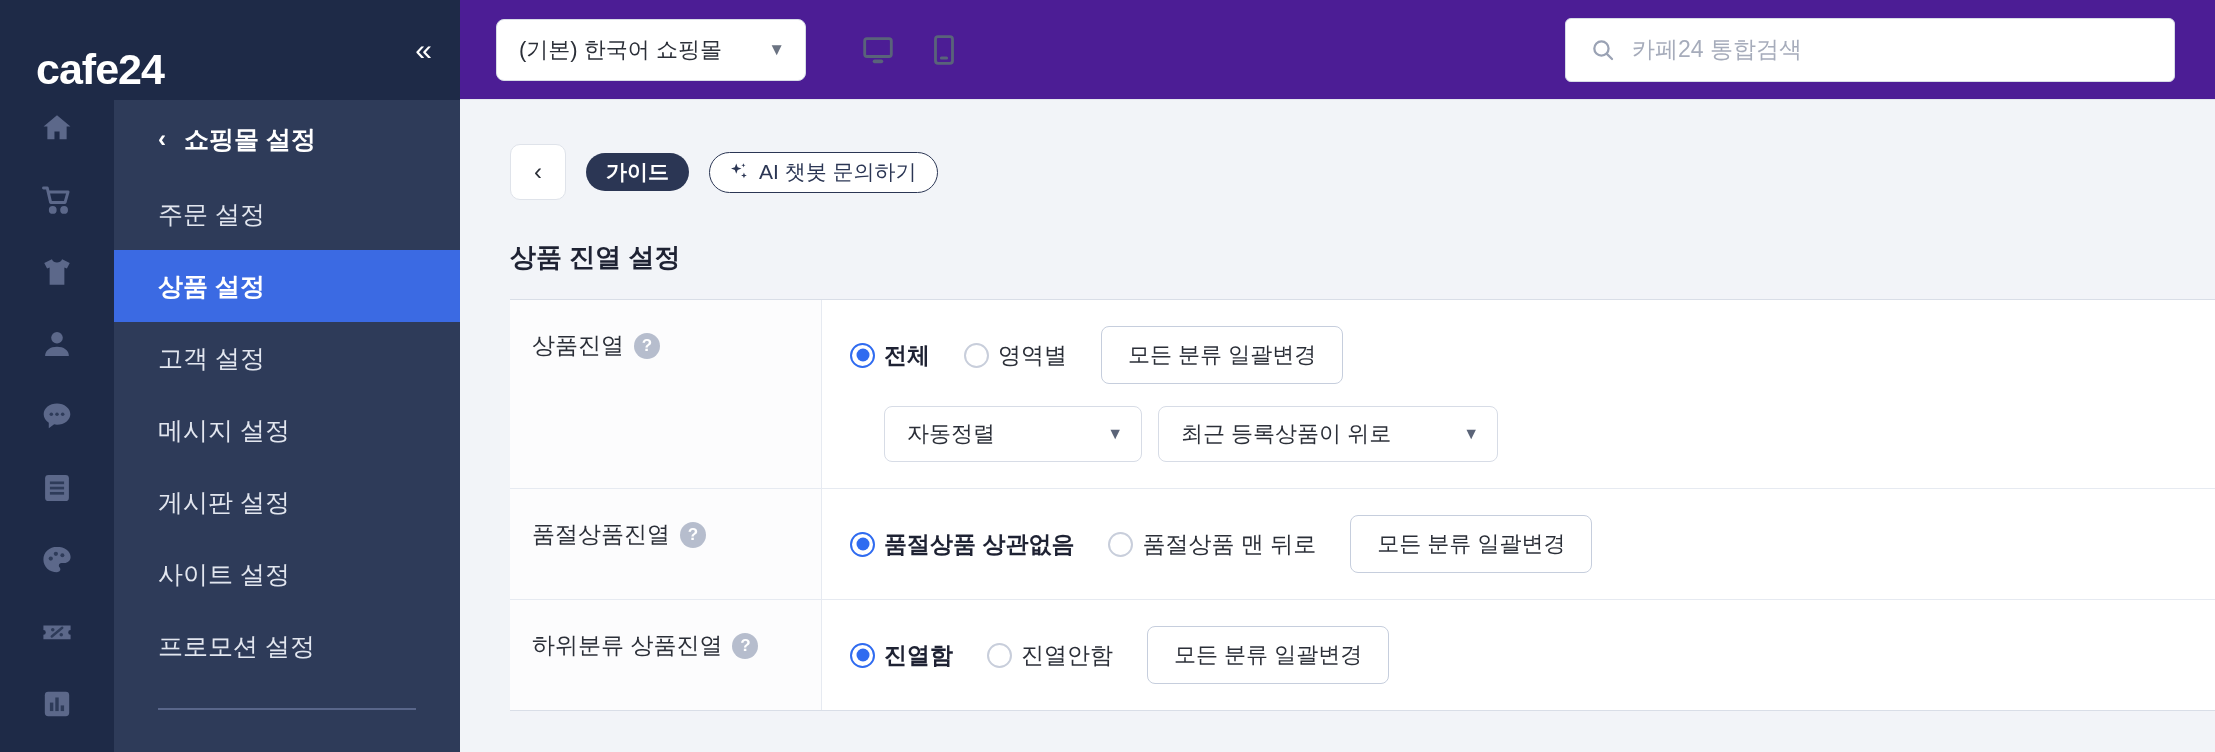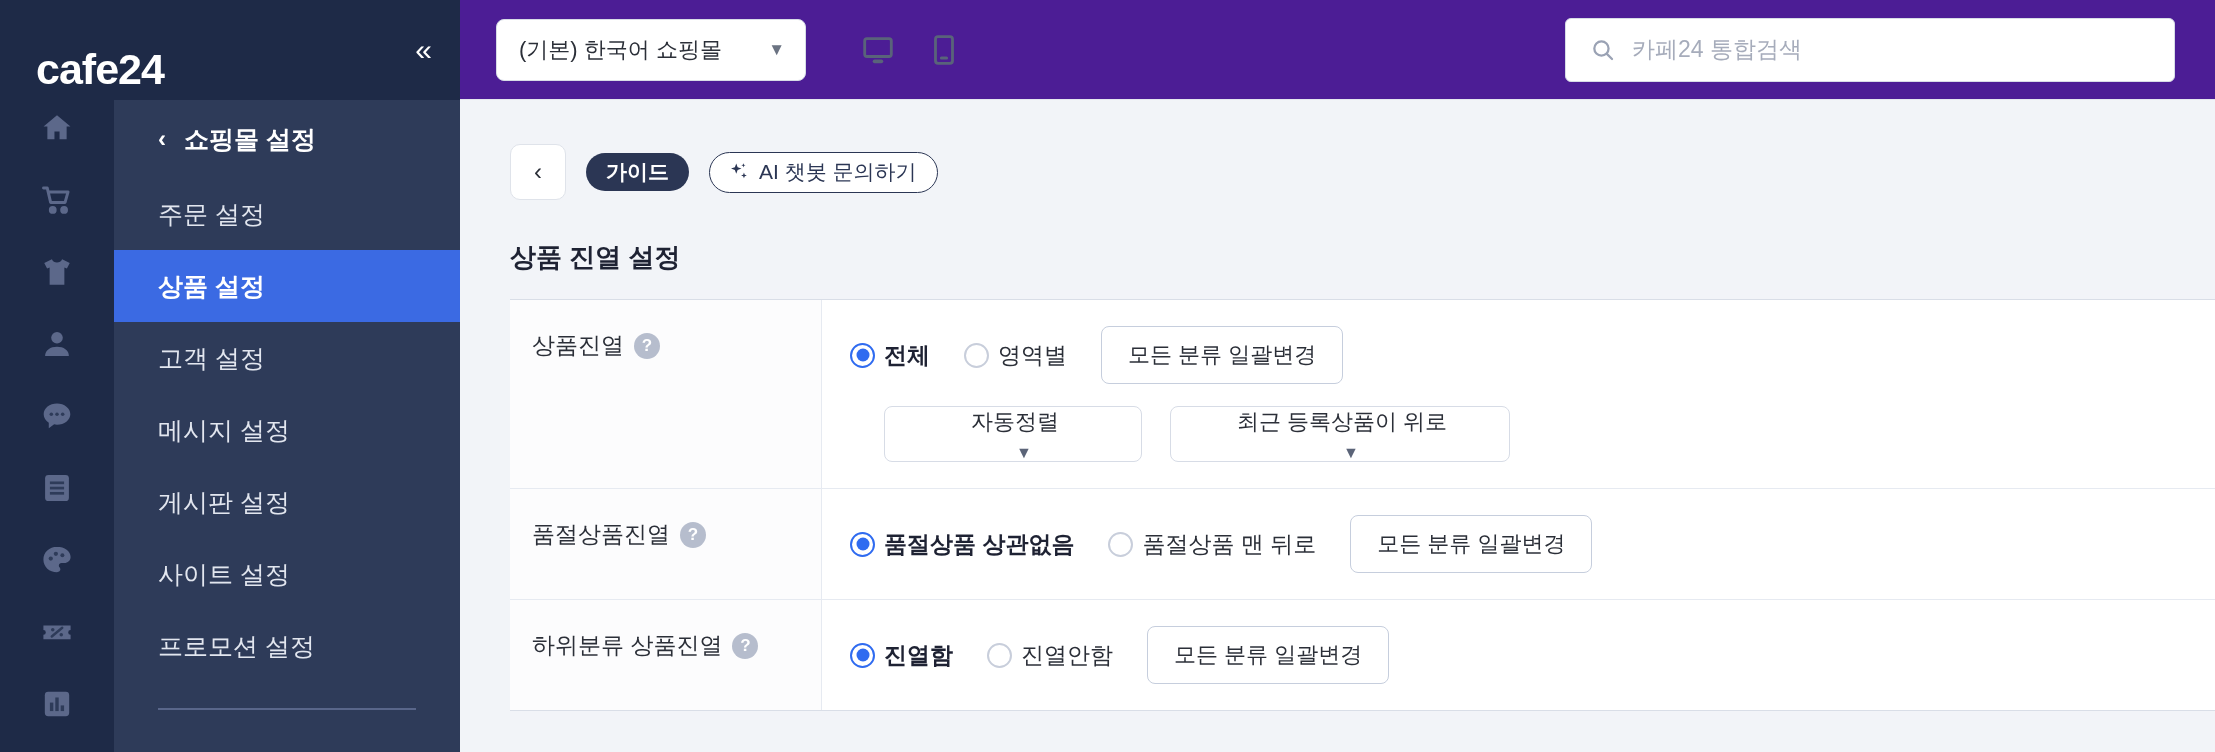--- a/index.html
+++ b/index.html
@@ -313,25 +313,24 @@
     border-radius: 8px;
     background: #ffffff;
     height: 56px;
     display: inline-flex;
     align-items: center;
     justify-content: space-between;
     padding: 0 18px 0 22px;
     font-size: 22px;
     color: #2b2f38;
     cursor: pointer;
-    flex-direction: column;
   }
   .select-ctl .chev-d { color: #5b6478; font-size: 16px; line-height: 1; margin-left: 18px; }
   .sel-narrow { width: 258px; }
-  .sel-wide { width: 340px; margin-left: 28px; }
+  .sel-wide { width: 340px; margin-left: 16px; }
 
   .footer-actions {
     padding: 44px 0 0 0;
     display: flex;
     justify-content: center;
   }
   .indent-2 { margin-left: 34px; }
 </style>
 </head>
 <body>

